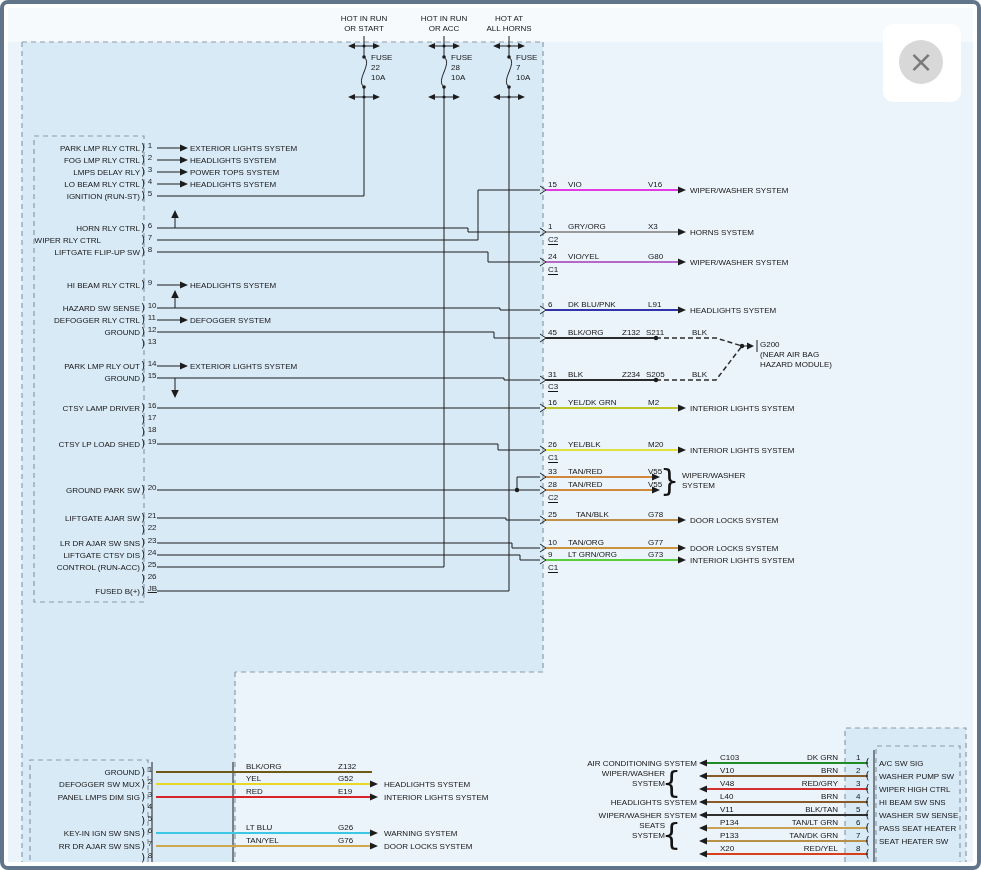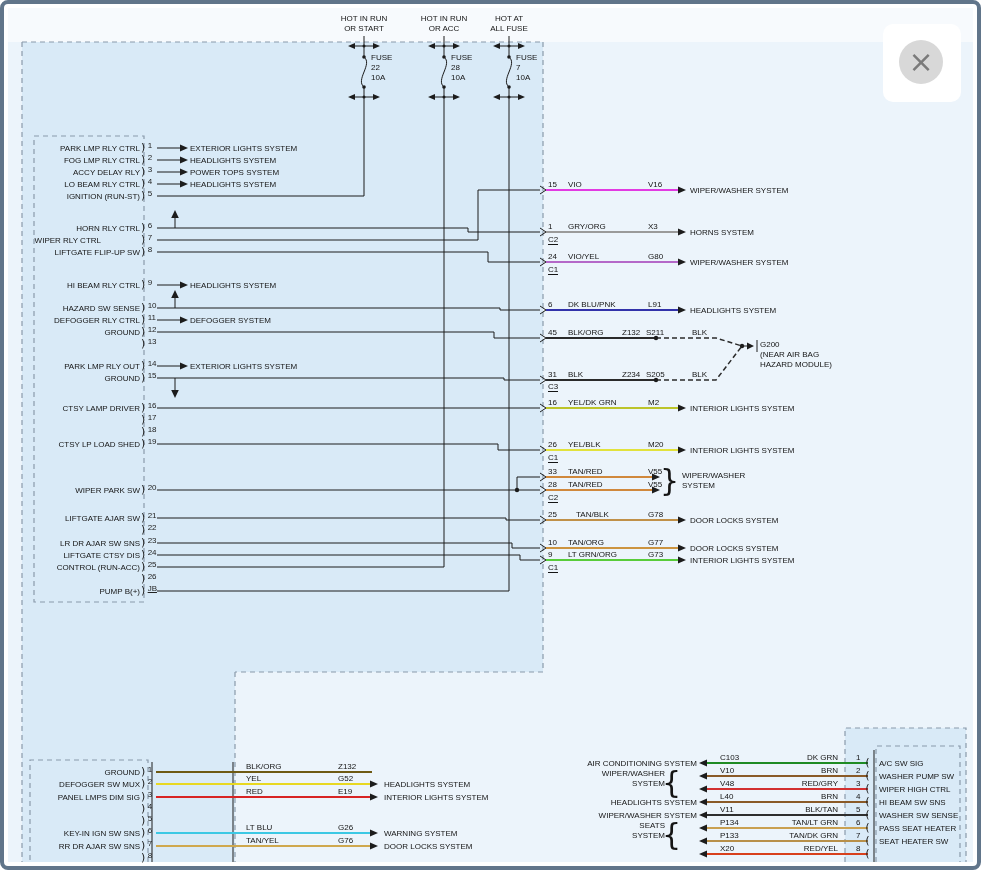--- a/index.html
+++ b/index.html
@@ -108,53 +108,53 @@
   <circle cx="444" cy="97" r="1.5" fill="#1c1c1c"></circle>
   <circle cx="509" cy="46" r="1.5" fill="#1c1c1c"></circle>
   <circle cx="509" cy="97" r="1.5" fill="#1c1c1c"></circle>
 </svg>
 
 <div class="t tc" style="left:364px;top:14px">HOT IN RUN</div>
 <div class="t tc" style="left:364px;top:24px">OR START</div>
 <div class="t tc" style="left:444px;top:14px">HOT IN RUN</div>
 <div class="t tc" style="left:444px;top:24px">OR ACC</div>
 <div class="t tc" style="left:509px;top:14px">HOT AT</div>
-<div class="t tc" style="left:509px;top:24px">ALL FUSE</div>
+<div class="t tc" style="left:509px;top:24px">ALL HORNS</div>
 <div class="t" style="left:371px;top:53px">FUSE</div>
 <div class="t" style="left:371px;top:63px">22</div>
 <div class="t" style="left:371px;top:73px">10A</div>
 <div class="t" style="left:451px;top:53px">FUSE</div>
 <div class="t" style="left:451px;top:63px">28</div>
 <div class="t" style="left:451px;top:73px">10A</div>
 <div class="t" style="left:516px;top:53px">FUSE</div>
 <div class="t" style="left:516px;top:63px">7</div>
 <div class="t" style="left:516px;top:73px">10A</div>
 
 <div class="t tr" style="right:841px;top:144px">PARK LMP RLY CTRL</div>
 <div class="t tr" style="right:841px;top:156px">FOG LMP RLY CTRL</div>
-<div class="t tr" style="right:841px;top:168px">ACCY DELAY RLY</div>
+<div class="t tr" style="right:841px;top:168px">LMPS DELAY RLY</div>
 <div class="t tr" style="right:841px;top:180px">LO BEAM RLY CTRL</div>
 <div class="t tr" style="right:841px;top:192px">IGNITION (RUN-ST)</div>
 <div class="t tr" style="right:841px;top:224px">HORN RLY CTRL</div>
 <div class="t tr" style="right:880px;top:236px">WIPER RLY CTRL</div>
 <div class="t tr" style="right:841px;top:248px">LIFTGATE FLIP-UP SW</div>
 <div class="t tr" style="right:841px;top:281px">HI BEAM RLY CTRL</div>
 <div class="t tr" style="right:841px;top:304px">HAZARD SW SENSE</div>
 <div class="t tr" style="right:841px;top:316px">DEFOGGER RLY CTRL</div>
 <div class="t tr" style="right:841px;top:328px">GROUND</div>
 <div class="t tr" style="right:841px;top:362px">PARK LMP RLY OUT</div>
 <div class="t tr" style="right:841px;top:374px">GROUND</div>
 <div class="t tr" style="right:841px;top:404px">CTSY LAMP DRIVER</div>
 <div class="t tr" style="right:841px;top:440px">CTSY LP LOAD SHED</div>
-<div class="t tr" style="right:841px;top:486px">WIPER PARK SW</div>
+<div class="t tr" style="right:841px;top:486px">GROUND PARK SW</div>
 <div class="t tr" style="right:841px;top:514px">LIFTGATE AJAR SW</div>
 <div class="t tr" style="right:841px;top:539px">LR DR AJAR SW SNS</div>
 <div class="t tr" style="right:841px;top:551px">LIFTGATE CTSY DIS</div>
 <div class="t tr" style="right:841px;top:563px">CONTROL (RUN-ACC)</div>
-<div class="t tr" style="right:841px;top:587px">PUMP B(+)</div>
+<div class="t tr" style="right:841px;top:587px">FUSED B(+)</div>
 
 <div class="pin" style="left:140px;top:141px"><span>1</span></div>
 <div class="pin" style="left:140px;top:153px"><span>2</span></div>
 <div class="pin" style="left:140px;top:165px"><span>3</span></div>
 <div class="pin" style="left:140px;top:177px"><span>4</span></div>
 <div class="pin" style="left:140px;top:189px"><span>5</span></div>
 <div class="pin" style="left:140px;top:221px"><span>6</span></div>
 <div class="pin" style="left:140px;top:233px"><span>7</span></div>
 <div class="pin" style="left:140px;top:245px"><span>8</span></div>
 <div class="pin" style="left:140px;top:278px"><span>9</span></div>

